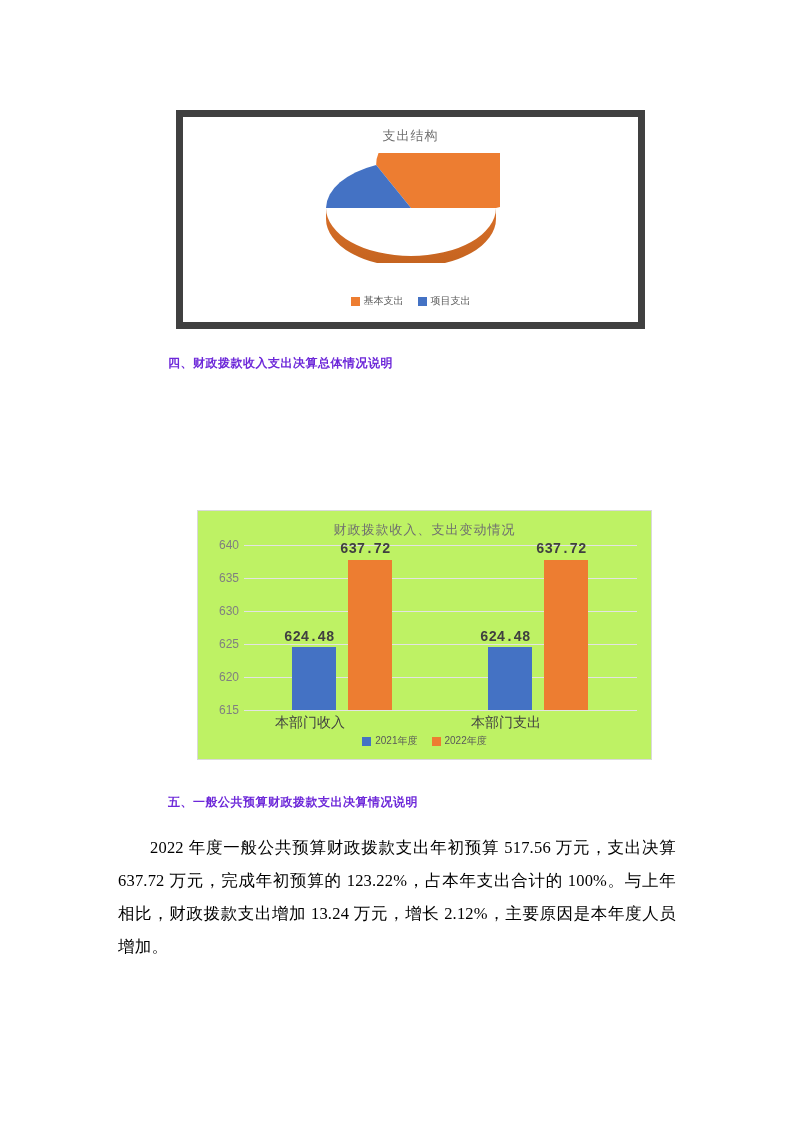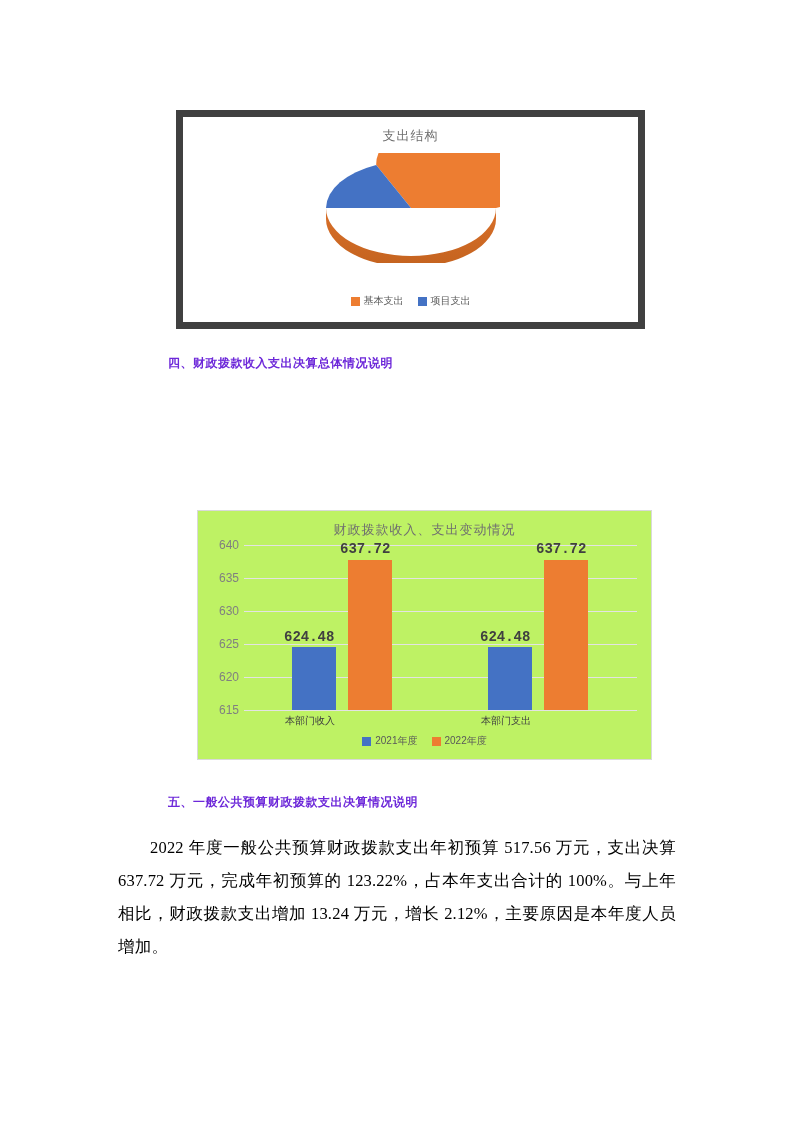--- a/index.html
+++ b/index.html
@@ -137,21 +137,21 @@
     position: relative;
     margin: 0 14px;
     height: 20px;
   }
   .x-label {
     position: absolute;
     top: 4px;
     width: 120px;
     text-align: center;
     font-family: "Liberation Sans", sans-serif;
-    font-size: 10px;
+    font-size: 14px;
     color: #404040;
   }
 
   
   .heading {
     position: absolute;
     font-family: "Liberation Sans", sans-serif;
     font-weight: bold;
     font-size: 12px;
     color: #6d28d9;

